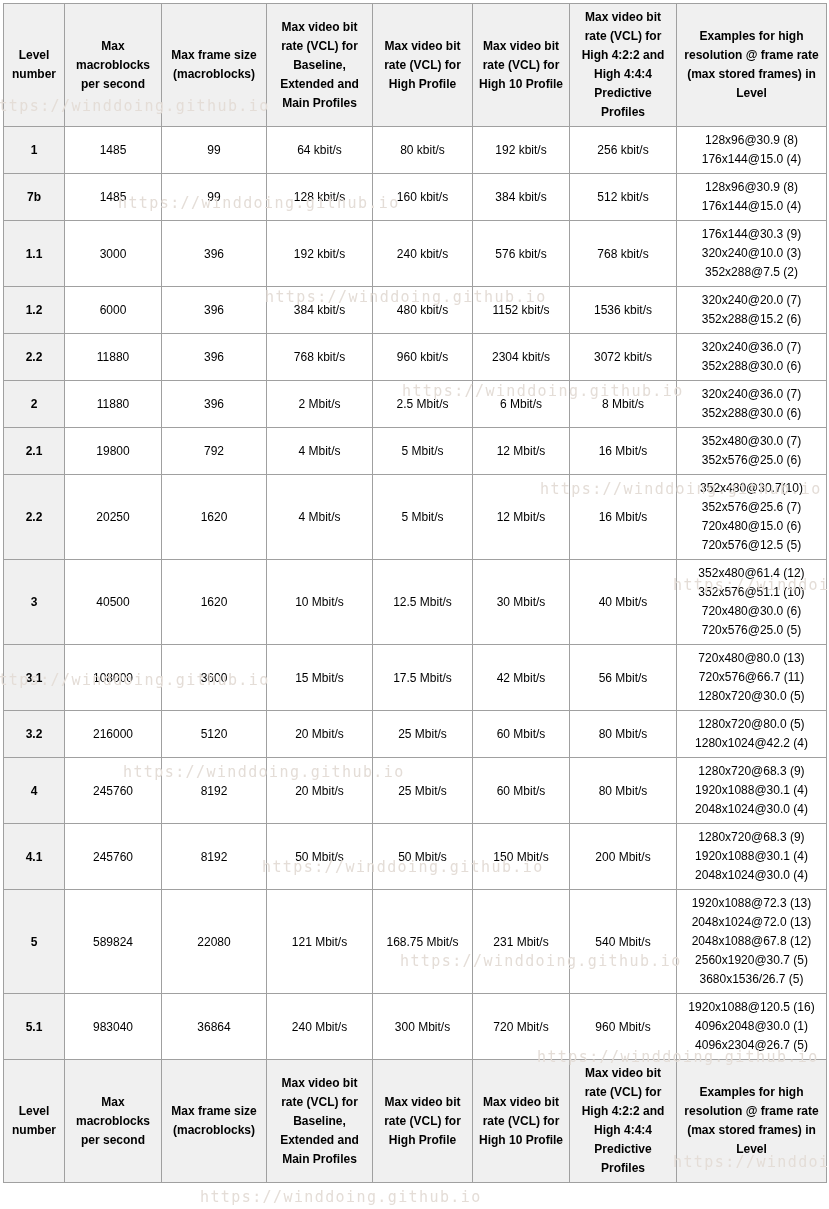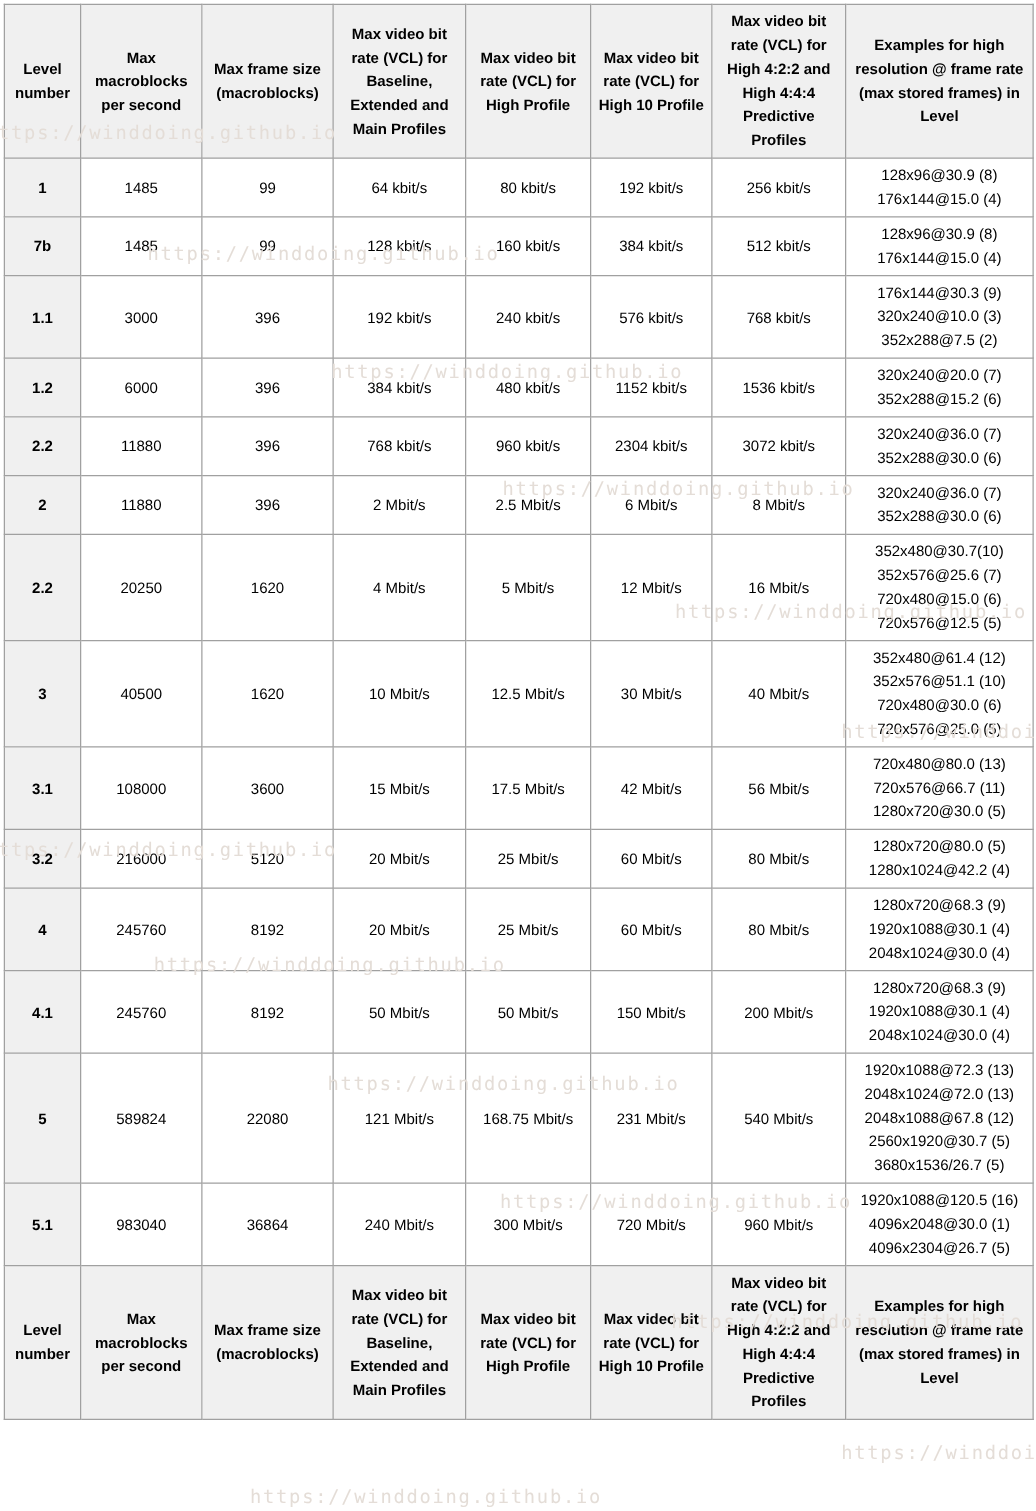--- a/index.html
+++ b/index.html
@@ -169,20 +169,33 @@
           <th class="level-cell">2</th>
           <td>11880</td>
           <td>396</td>
           <td>2 Mbit/s</td>
           <td>2.5 Mbit/s</td>
           <td>6 Mbit/s</td>
           <td>8 Mbit/s</td>
           <td>
             <div class="ex-line">320x240@36.0 (7)</div>
             <div class="ex-line">352x288@30.0 (6)</div>
+          </td>
+        </tr>
+        <tr>
+          <th class="level-cell">2.1</th>
+          <td>19800</td>
+          <td>792</td>
+          <td>4 Mbit/s</td>
+          <td>5 Mbit/s</td>
+          <td>12 Mbit/s</td>
+          <td>16 Mbit/s</td>
+          <td>
+            <div class="ex-line">352x480@30.0 (7)</div>
+            <div class="ex-line">352x576@25.0 (6)</div>
           </td>
         </tr>
         <tr>
           <th class="level-cell">2.2</th>
           <td>20250</td>
           <td>1620</td>
           <td>4 Mbit/s</td>
           <td>5 Mbit/s</td>
           <td>12 Mbit/s</td>
           <td>16 Mbit/s</td>

